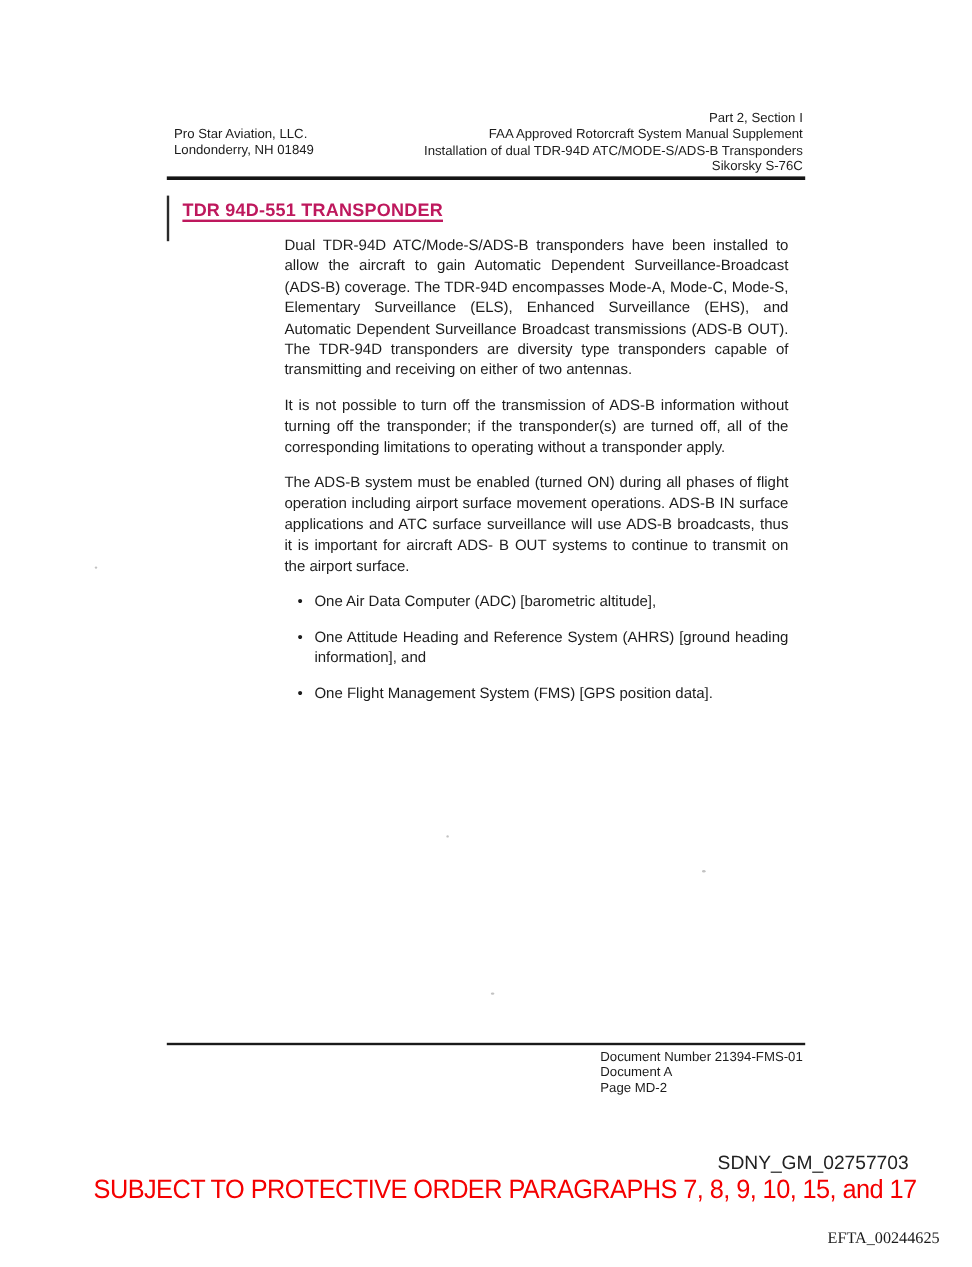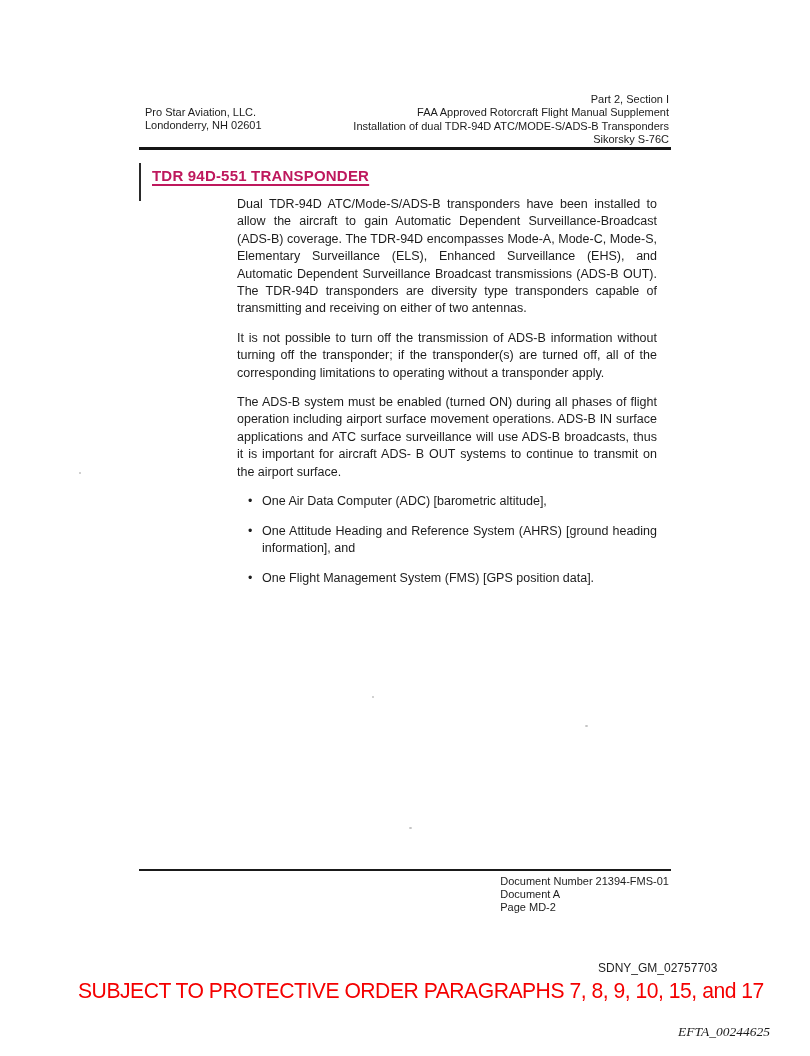--- a/index.html
+++ b/index.html
@@ -72,54 +72,54 @@
     width:532px; height:2.2px; background:#1a1a1a;
   }
   .footer-block {
     position:absolute; right:141px; top:875px;
     font-size:11px; line-height:13.2px;
   }
 
   
   .bates-top {
     position:absolute; left:598px; top:961px;
-    font-size:12px; color:#222;
+    font-size:16px; color:#222;
   }
   .protective-order {
     position:absolute; left:78px; top:978px;
     font-size:22px; letter-spacing:-0.5px;
     white-space:nowrap;
     transform:scaleX(0.96); transform-origin:left top;
   }
   .bates-bottom {
-    position:absolute; right:40px; top:1024px;
+    position:absolute; right:27px; top:1024px;
     font-family:"Liberation Serif", serif;
-    font-size:13.5px; color:#1a1a1a;font-style:italic;
+    font-size:13.5px; color:#1a1a1a;
   }
 
   
   .speck { position:absolute; background:#c2c2c2; width:2px; height:2px; border-radius:50%; }
   .speck.s1 { left:79px;  top:472px; }
   .speck.s2 { left:372px; top:696px; }
   .speck.s3 { left:585px; top:725px; width:3px; height:2px; }
   .speck.s4 { left:409px; top:827px; width:3px; height:2px; }
 </style>
 </head>
 <body>
 
 <div class="page">
 
   <div class="header-left">
     <div>Pro Star Aviation, LLC.</div>
-    <div>Londonderry, NH 02601</div>
+    <div>Londonderry, NH 01849</div>
   </div>
 
   <div class="header-right">
     <div>Part 2, Section I</div>
-    <div>FAA Approved Rotorcraft Flight Manual Supplement</div>
+    <div>FAA Approved Rotorcraft System Manual Supplement</div>
     <div>Installation of dual TDR-94D ATC/MODE-S/ADS-B Transponders</div>
     <div>Sikorsky S-76C</div>
   </div>
 
   <div class="rule-top"></div>
 
   <div class="change-bar"></div>
   <h1 class="doc-title">TDR 94D-551 TRANSPONDER</h1>
 
   <div class="body-block">

